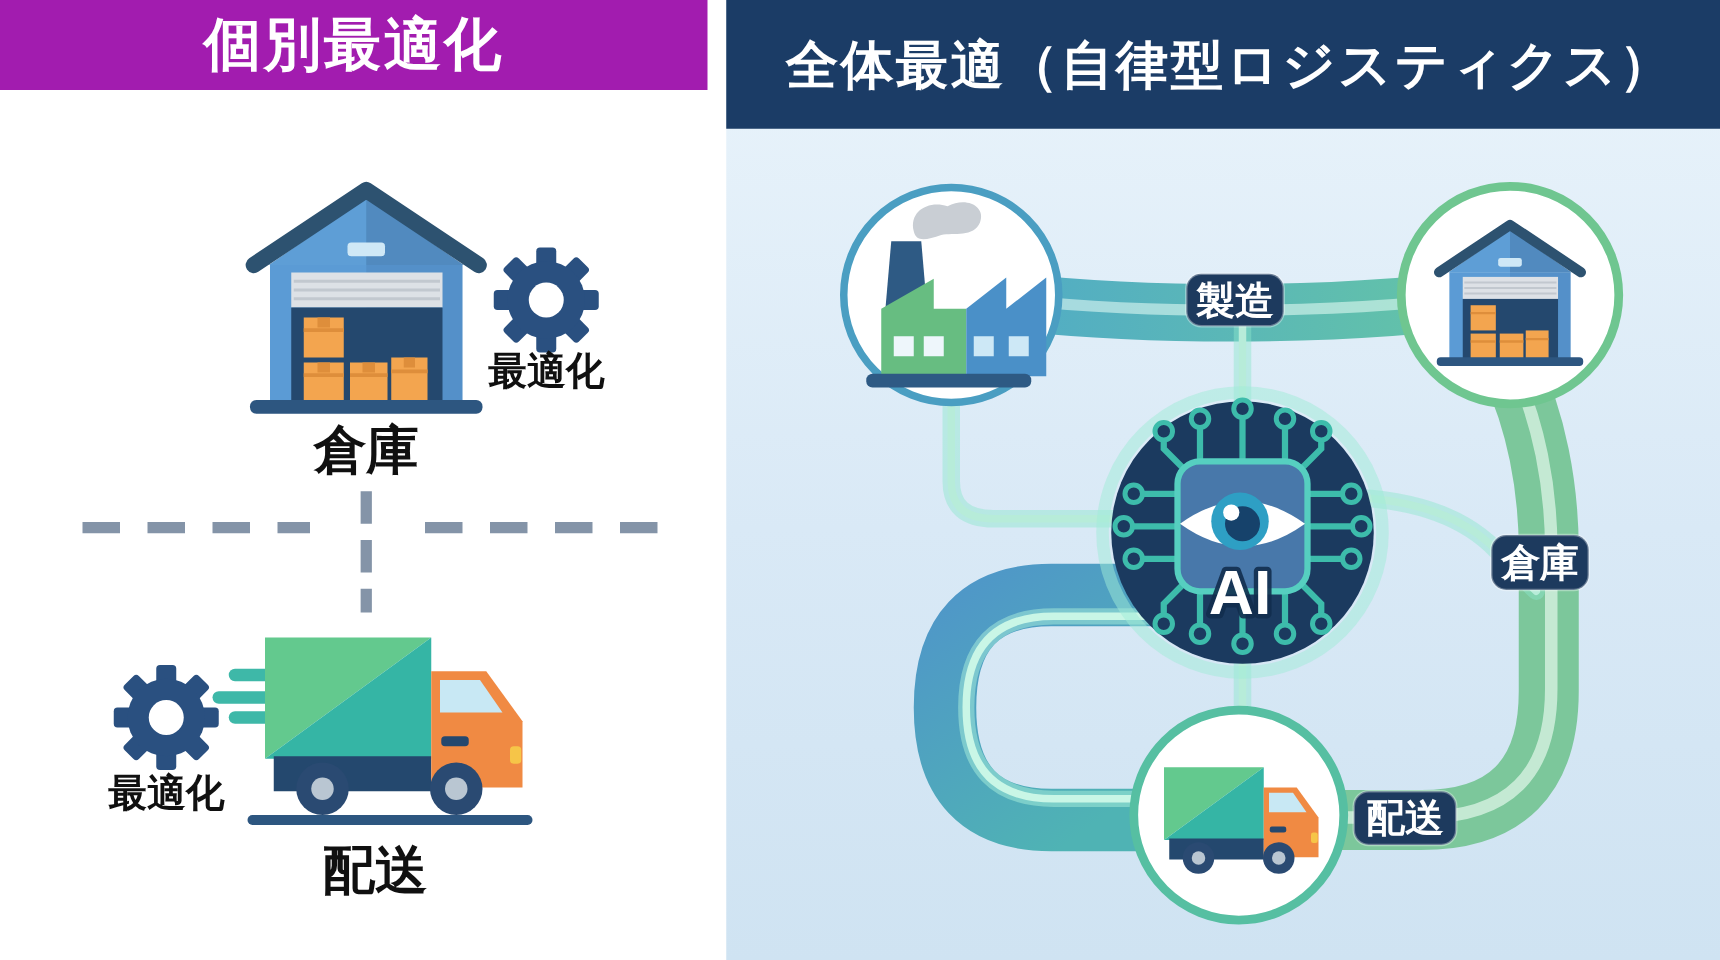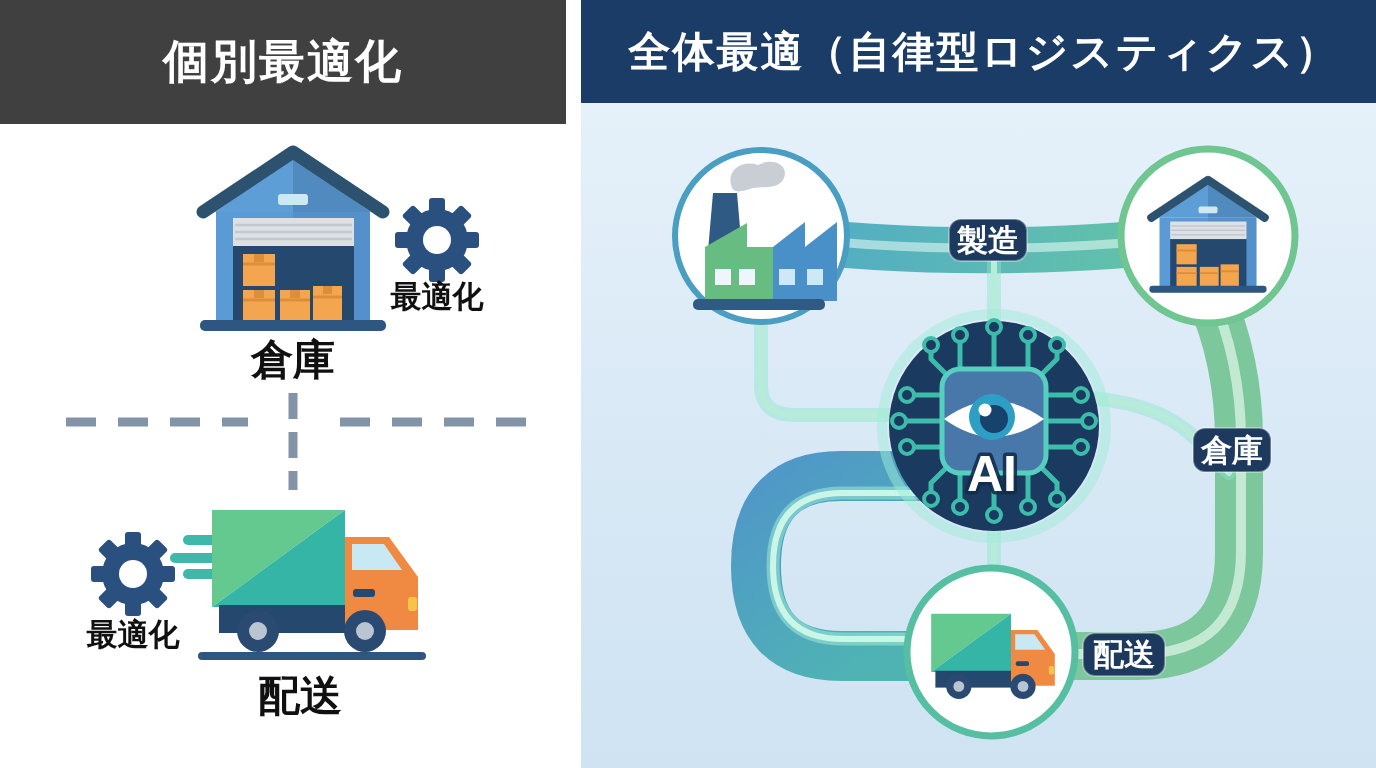--- a/index.html
+++ b/index.html
@@ -4,21 +4,21 @@
 <style>
   html,body{margin:0;padding:0;background:#ffffff;}
   .stage{position:relative;width:1376px;height:768px;overflow:hidden;background:#ffffff;
          font-family:"Liberation Sans","DejaVu Sans",sans-serif;}
   .panel{position:absolute;top:0;height:768px;}
   .panel-left{left:0;width:566px;background:#ffffff;}
   .panel-right{left:570px;width:806px;
     background:linear-gradient(180deg,#eaf4fb 0%,#d9e9f6 55%,#cfe3f2 100%);margin-left:11px;}
   .hdr{position:absolute;top:0;left:0;right:0;display:flex;align-items:center;justify-content:center;
        color:#ffffff;font-weight:bold;letter-spacing:2px;}
-  .hdr-left{height:124px;background:#404040;font-size:46px;}
+  .hdr-left{height:72px;background:#a21caf;font-size:46px;}
   .hdr-right{height:103px;background:#1b3c66;font-size:42px;}
   .lsvg{position:absolute;top:100px;left:0;}
   .rsvg{position:absolute;top:103px;left:0;}
   svg text{font-family:"Liberation Sans","DejaVu Sans",sans-serif;}
   .jp-black{font-weight:bold;fill:#101010;}
   .badge-txt{font-weight:bold;fill:#ffffff;}
 </style>
 </head>
 <body>
 

